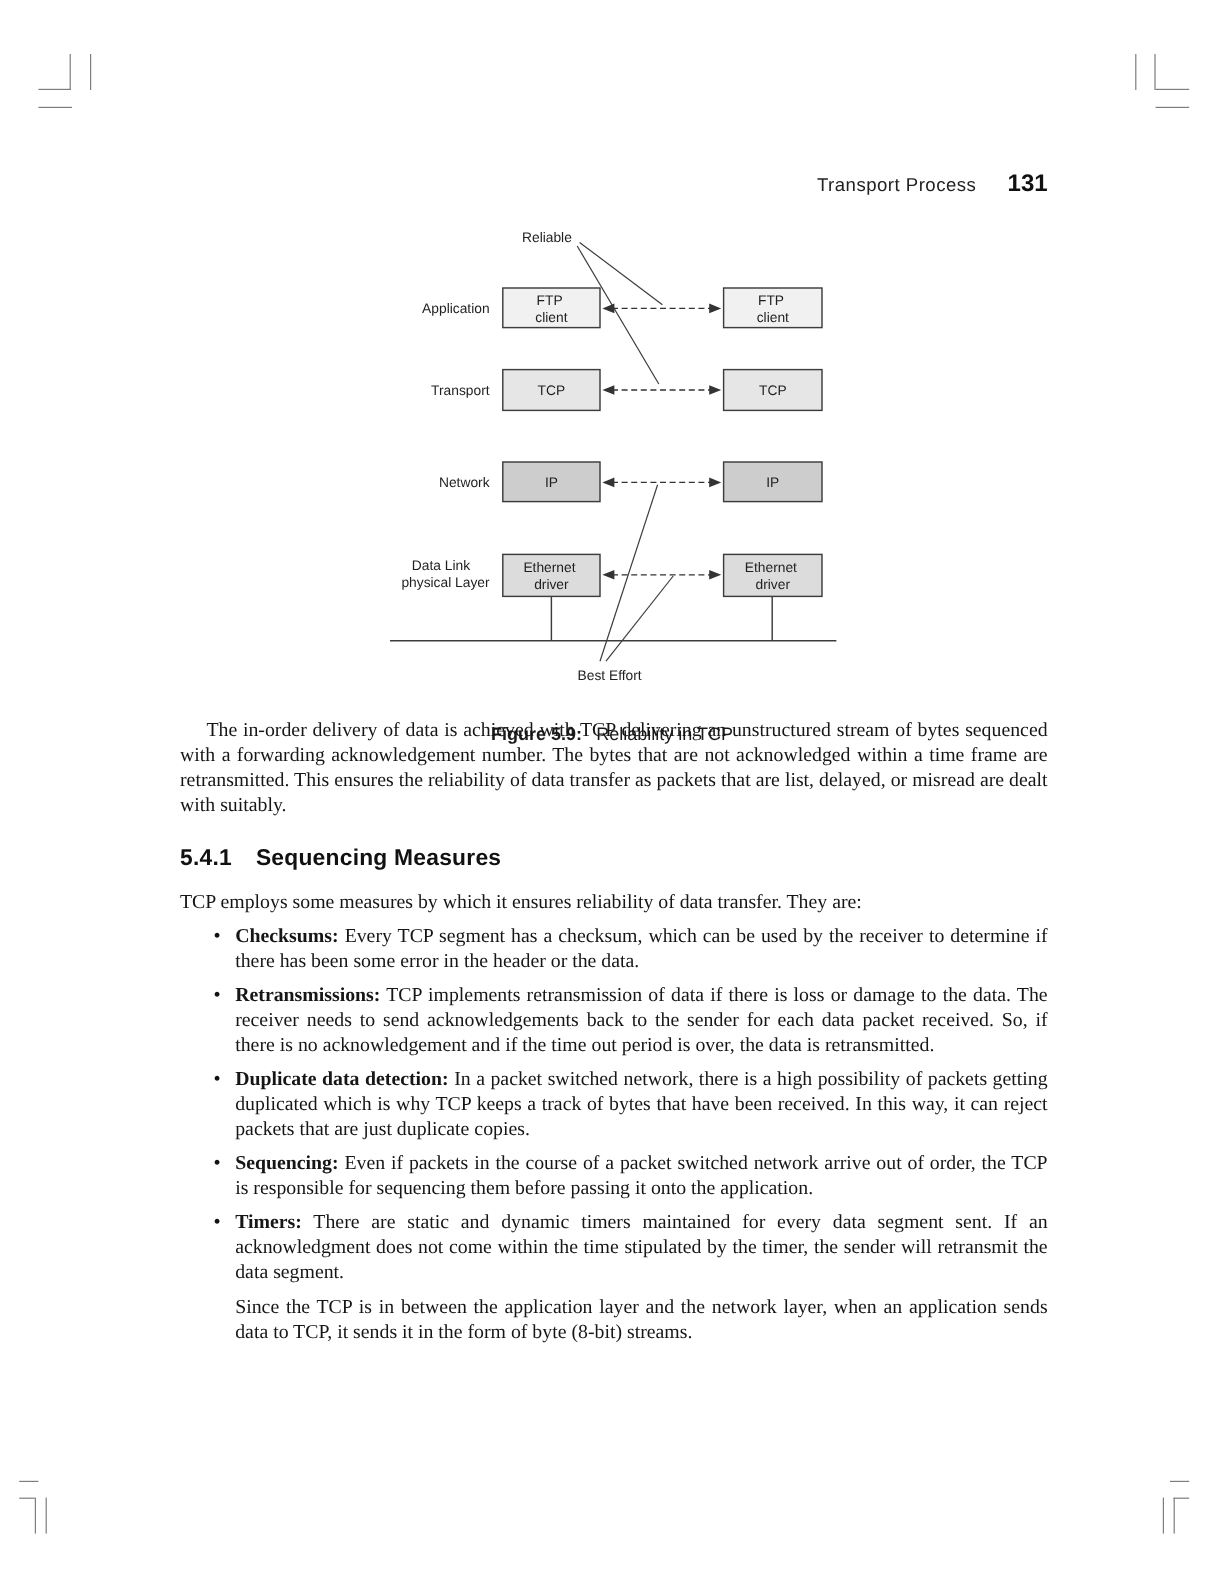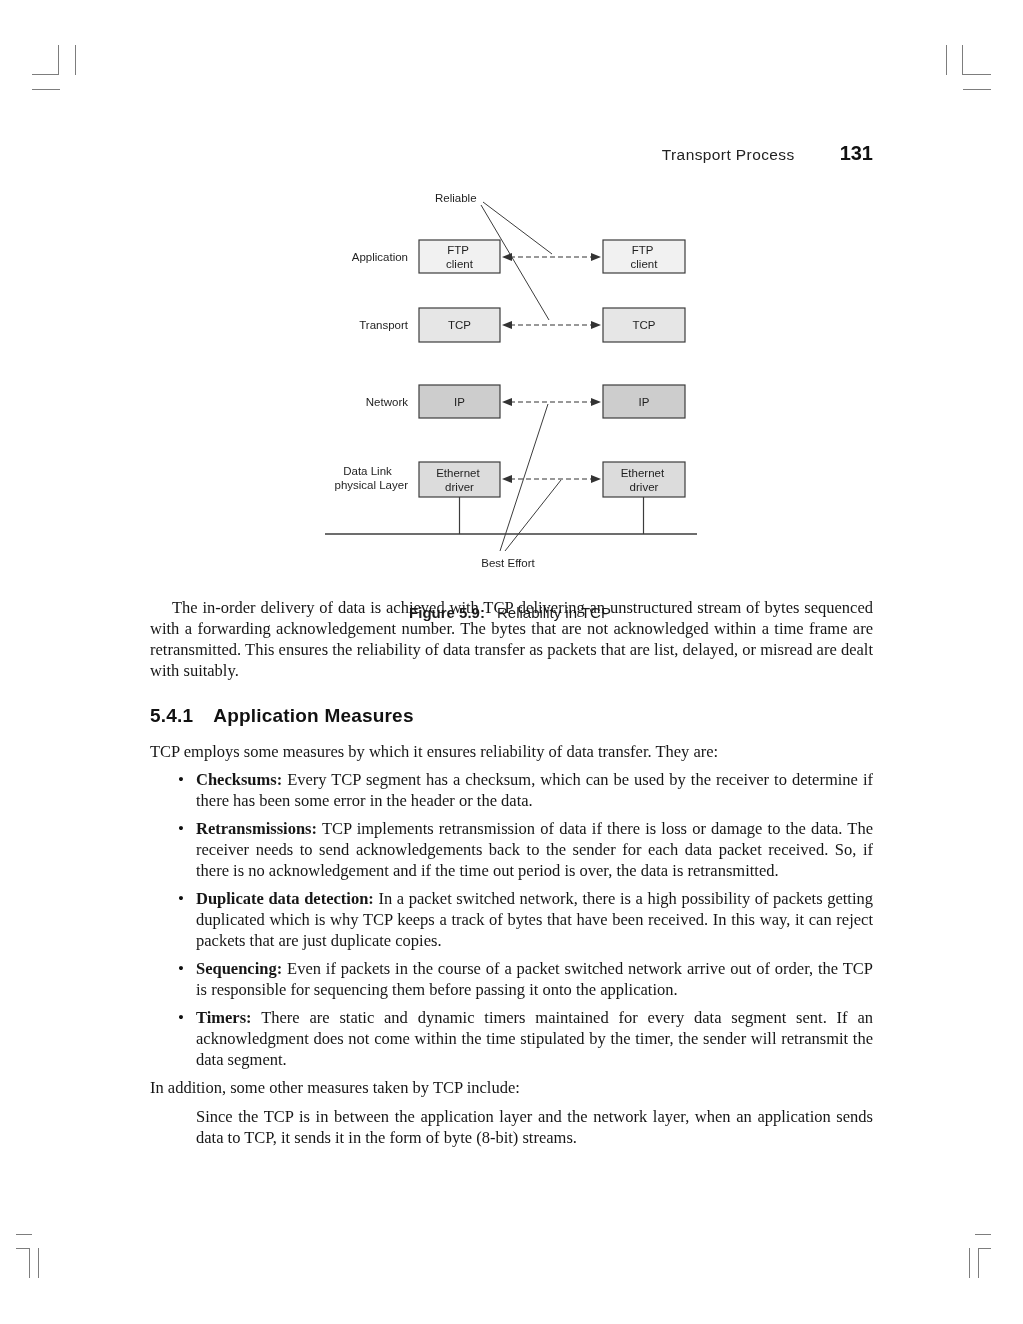--- a/index.html
+++ b/index.html
@@ -10,21 +10,21 @@
   }
   .mark{position:absolute;background:#7d7d7d;}
 
   
   .running-header{
     position:absolute;top:142px;right:150px;
     font-family:"Liberation Sans", sans-serif;
     display:flex;align-items:baseline;gap:26px;
   }
   .running-title{font-size:15.5px;letter-spacing:0.4px;color:#222;}
-  .page-number{font-size:20px;font-weight:bold;color:#111;margin-left:19px;}
+  .page-number{font-size:20px;font-weight:bold;color:#111;}
 
   
   .figure-svg{position:absolute;left:300px;top:183px;width:420px;height:392px;}
   .figure-caption{
     position:absolute;left:300px;top:604px;width:420px;text-align:center;
     font-family:"Liberation Sans", sans-serif;font-size:15px;color:#1a1a1a;
   }
   .figure-caption .cap-label{font-weight:bold;margin-right:12px;}
 
   svg text{
@@ -157,21 +157,21 @@
 </svg>
 
 <div class="figure-caption">
   <span class="cap-label">Figure 5.9:</span><span>Reliability in TCP</span>
 </div>
 
 <div class="content">
   <p class="intro">The in-order delivery of data is achieved with TCP delivering an unstructured stream of bytes sequenced with a forwarding acknowledgement number. The bytes that are not acknowledged within a time frame are retransmitted. This ensures the reliability of data transfer as packets that are list, delayed, or misread are dealt with suitably.</p>
 
   <h2 class="section">
-    <span class="sec-num">5.4.1</span><span>Application Measures</span>
+    <span class="sec-num">5.4.1</span><span>Sequencing Measures</span>
   </h2>
 
   <p class="lead">TCP employs some measures by which it ensures reliability of data transfer. They are:</p>
 
   <ul class="measures">
     <li>
       <span class="term">Checksums:</span>
       <span>Every TCP segment has a checksum, which can be used by the receiver to determine if there has been some error in the header or the data.</span>
     </li>
     <li>
@@ -185,17 +185,16 @@
     <li>
       <span class="term">Sequencing:</span>
       <span>Even if packets in the course of a packet switched network arrive out of order, the TCP is responsible for sequencing them before passing it onto the application.</span>
     </li>
     <li>
       <span class="term">Timers:</span>
       <span>There are static and dynamic timers maintained for every data segment sent. If an acknowledgment does not come within the time stipulated by the timer, the sender will retransmit the data segment.</span>
     </li>
   </ul>
 
-  <p class="addition">In addition, some other measures taken by TCP include:</p>
 
 
   <p class="continuation">Since the TCP is in between the application layer and the network layer, when an application sends data to TCP, it sends it in the form of byte (8-bit) streams.</p>
 </div>
 
 </body></html>

